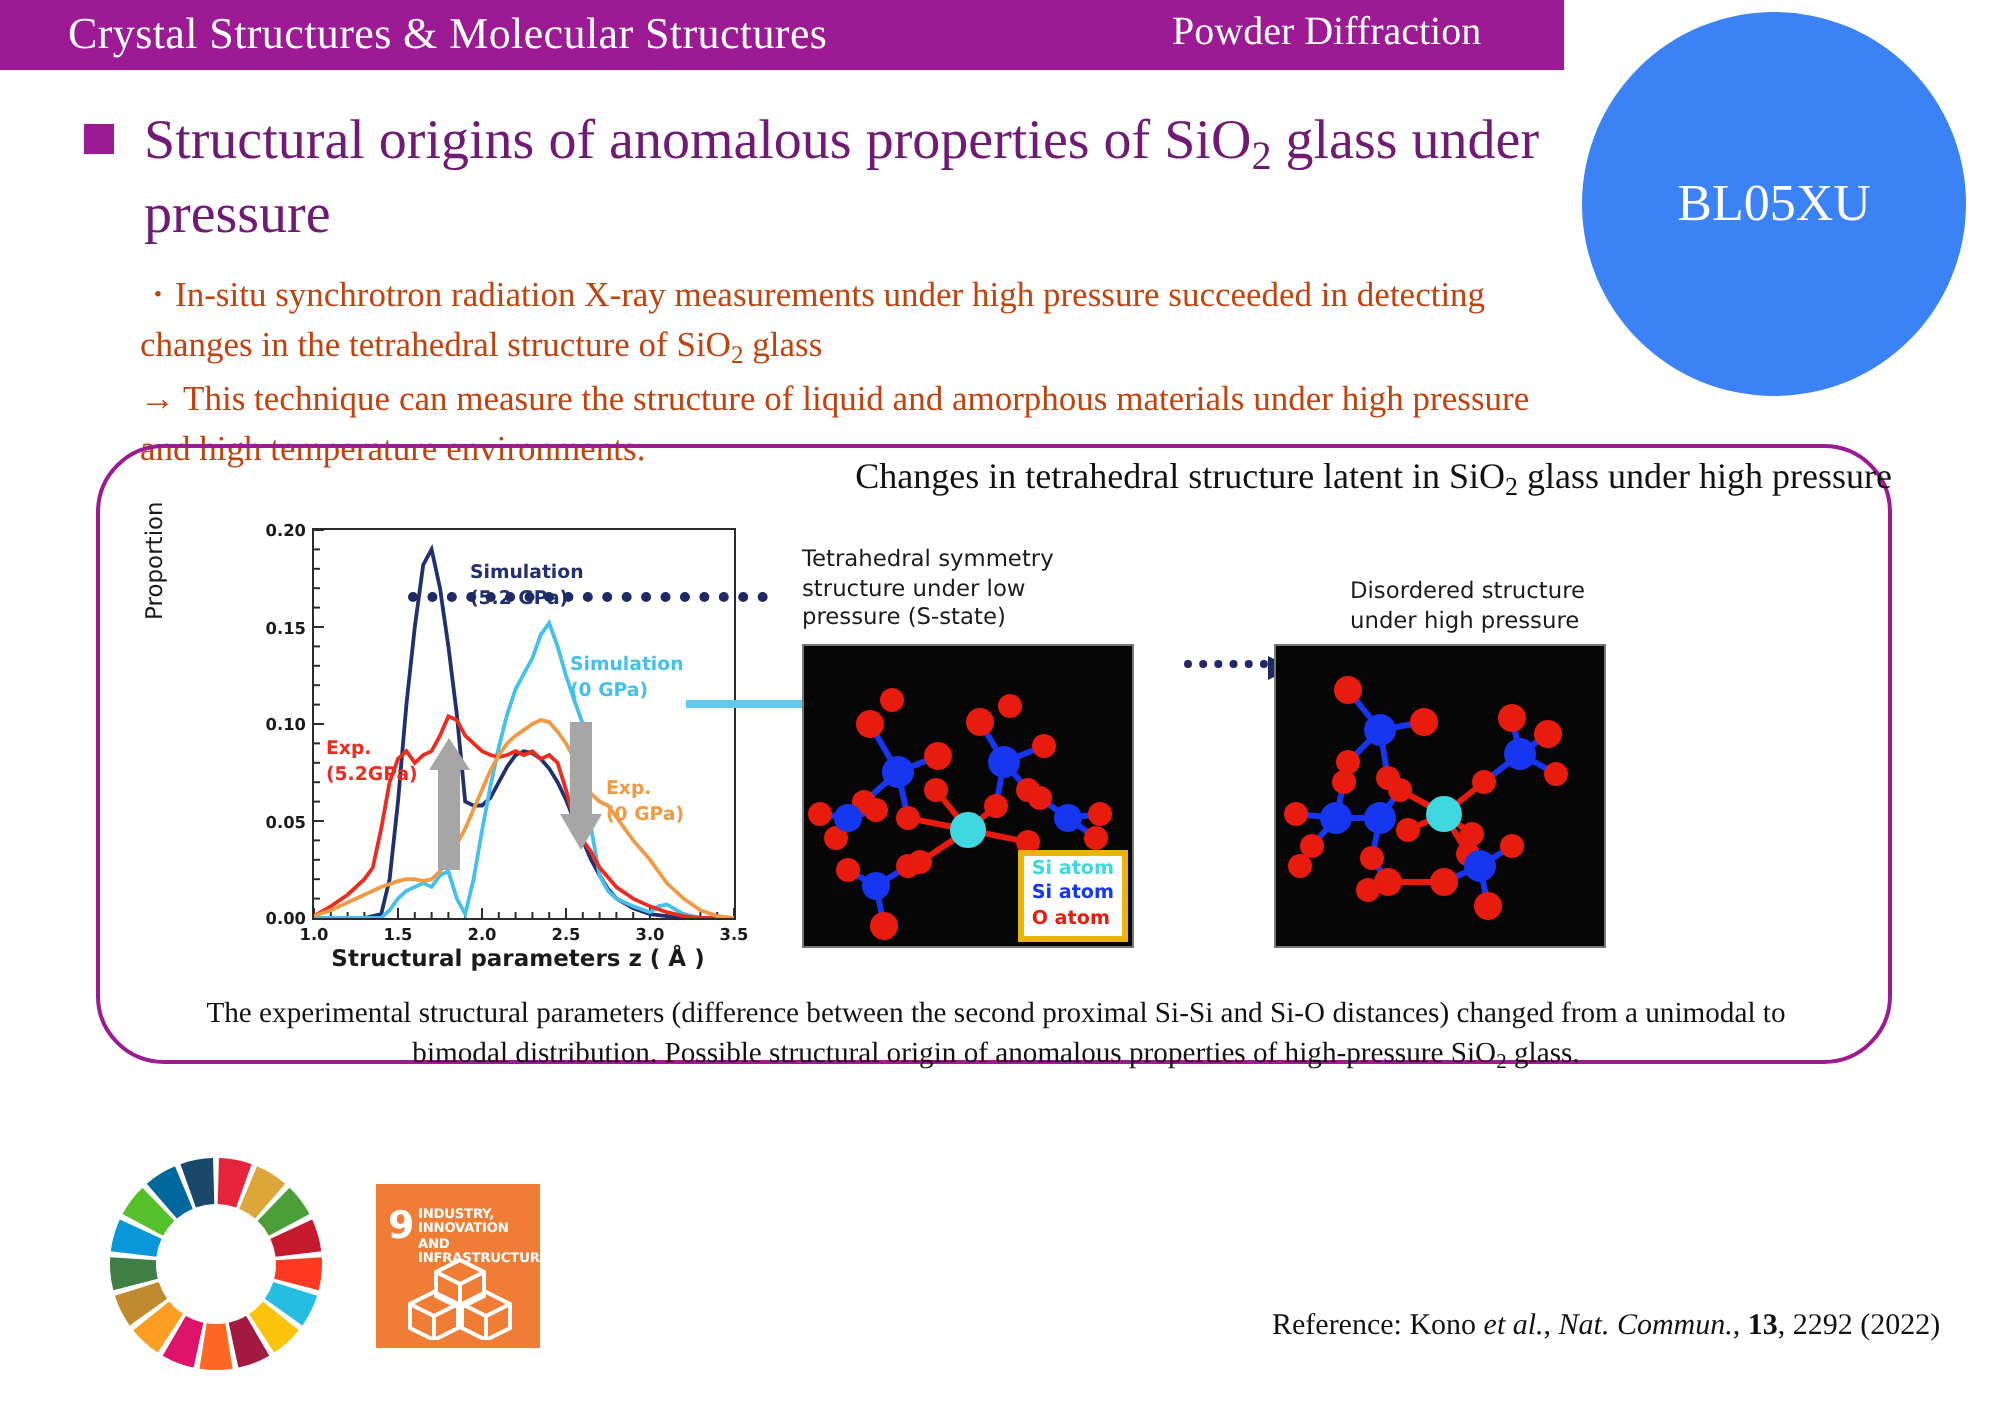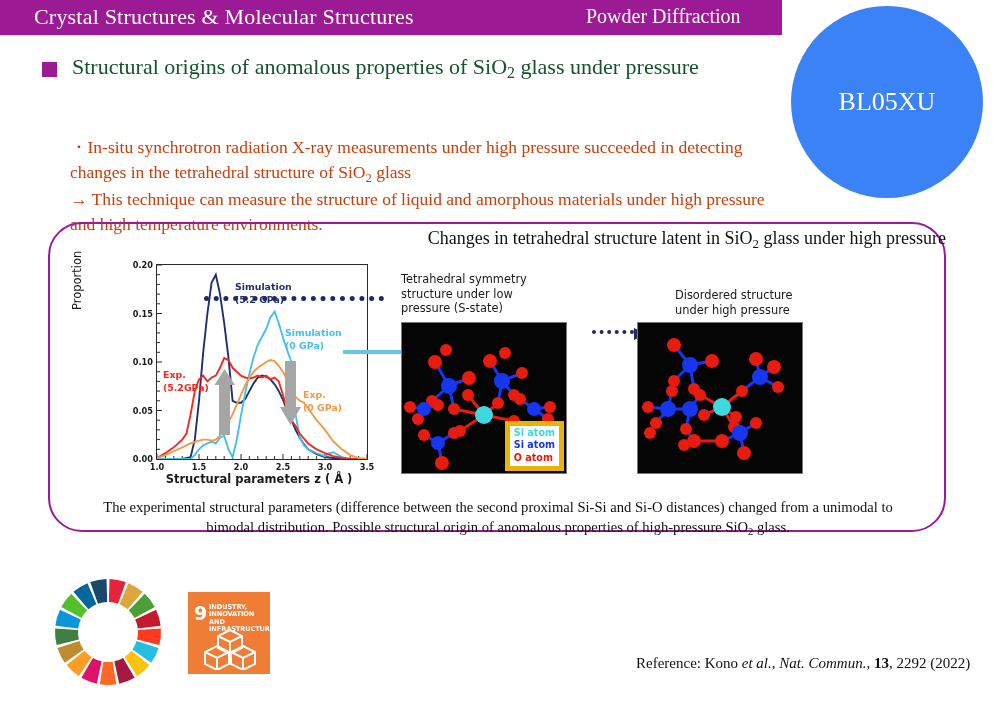--- a/index.html
+++ b/index.html
@@ -28,21 +28,21 @@
     display:flex;align-items:center;justify-content:center;
   }
   .bl-circle span{
     color:#ffffff;font-size:26px;font-family:"Liberation Serif", serif;
   }
   .bullet-sq{
     position:absolute;left:42px;top:62px;width:15px;height:15px;background:#9c1a94;
   }
   .bullet-head{
     position:absolute;left:72px;top:54px;width:720px;
-    font-size:22px;color:#14532d;line-height:1.2;
+    font-size:28px;color:#701a75;line-height:1.2;
   }
   .body-text{
     position:absolute;left:70px;top:90px;width:715px;
     font-size:17.5px;color:#c2410c;line-height:1.42;margin-top:45px;
   }
   sub{font-size:.72em;vertical-align:-.28em;}
 
   
   .panel{
     position:absolute;left:48px;top:222px;width:898px;height:310px;
@@ -106,21 +106,21 @@
   }
   .dotline2:after{
     content:"";position:absolute;right:-12px;top:-6px;
     border-left:12px solid #1d2a66;border-top:6px solid transparent;border-bottom:6px solid transparent;
   }
 
   
   .mol{position:absolute;background:#050505;border:1px solid #777;box-sizing:border-box;}
   .mol-cap{position:absolute;font-family:"DejaVu Sans", sans-serif;font-size:11.4px;color:#1a1a1a;line-height:1.28;}
   .legend{
-    position:absolute;right:2px;bottom:2px;background:#fff;border:5px solid #eab308;
+    position:absolute;right:2px;bottom:2px;background:#fff;border:3px solid #eab308;
     padding:1px 4px 2px 4px;font-family:"DejaVu Sans", sans-serif;font-size:9.6px;
     font-weight:bold;line-height:1.28;
   }
 
   
   .sdg-wheel{position:absolute;left:53px;top:577px;width:110px;height:110px;}
   .sdg9{
     position:absolute;left:188px;top:592px;width:82px;height:82px;background:#ef7d35;
   }
   .sdg9 .num{

